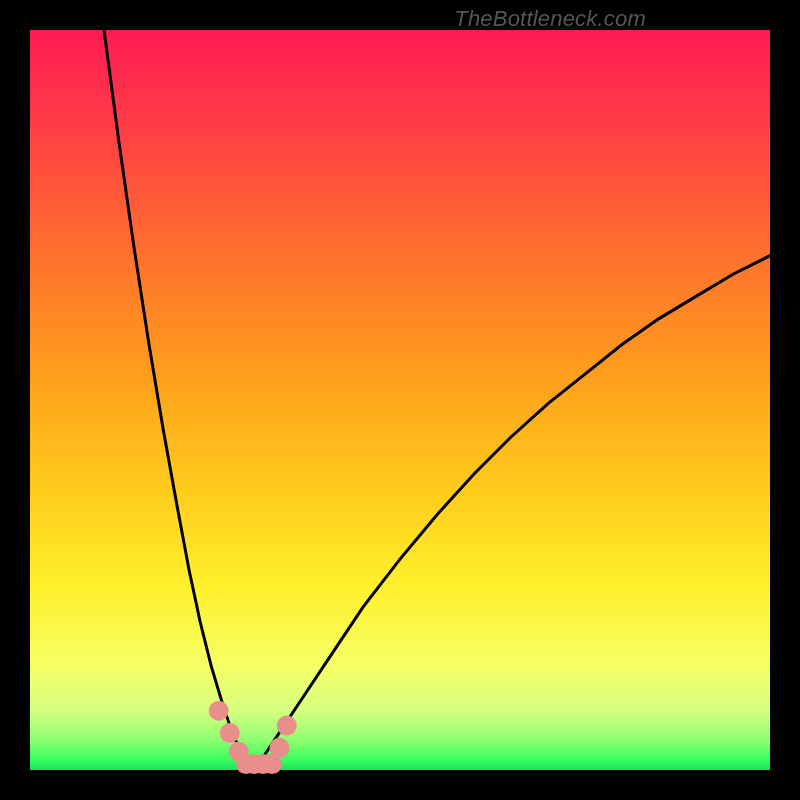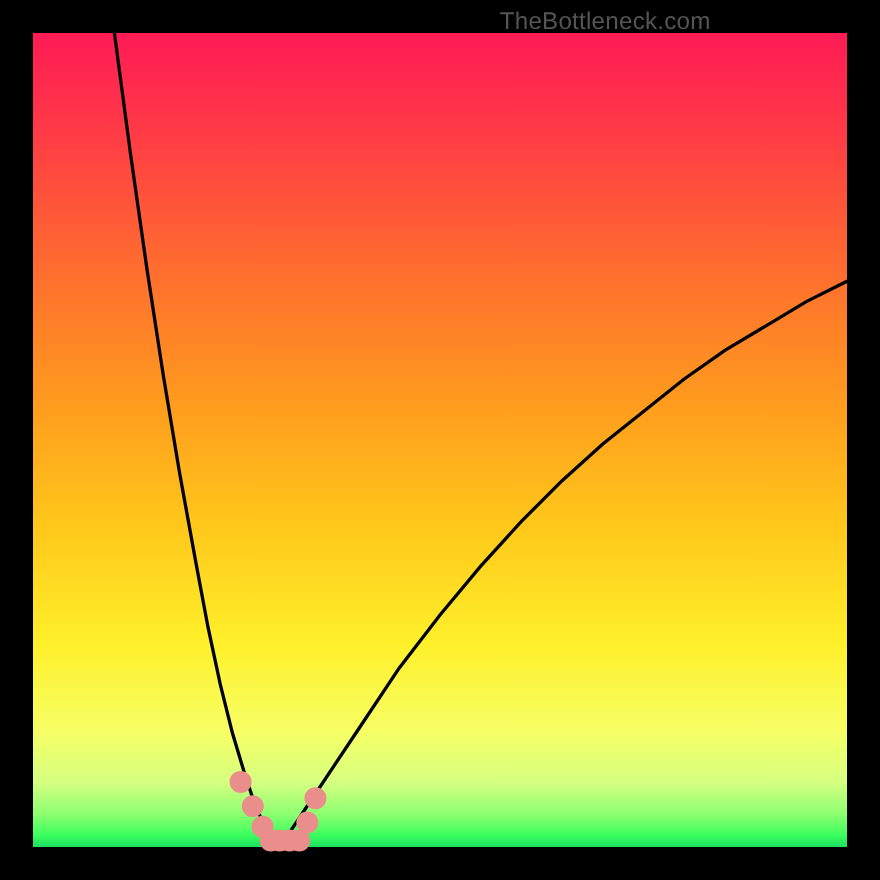--- a/index.html
+++ b/index.html
@@ -11,20 +11,21 @@
     font-family: Arial, Helvetica, sans-serif;
     overflow: hidden;
   }
   .frame {
     position: absolute;
     left: 0;
     top: 0;
     width: 656px;
     height: 800px;
     background: #000;
+    font-style: italic;
   }
   .watermark {
     position: absolute;
     top: 6px;
     right: 10px;
     color: #555;
     font-size: 22px;
     font-weight: 500;
     letter-spacing: 0.2px;
     z-index: 10;

